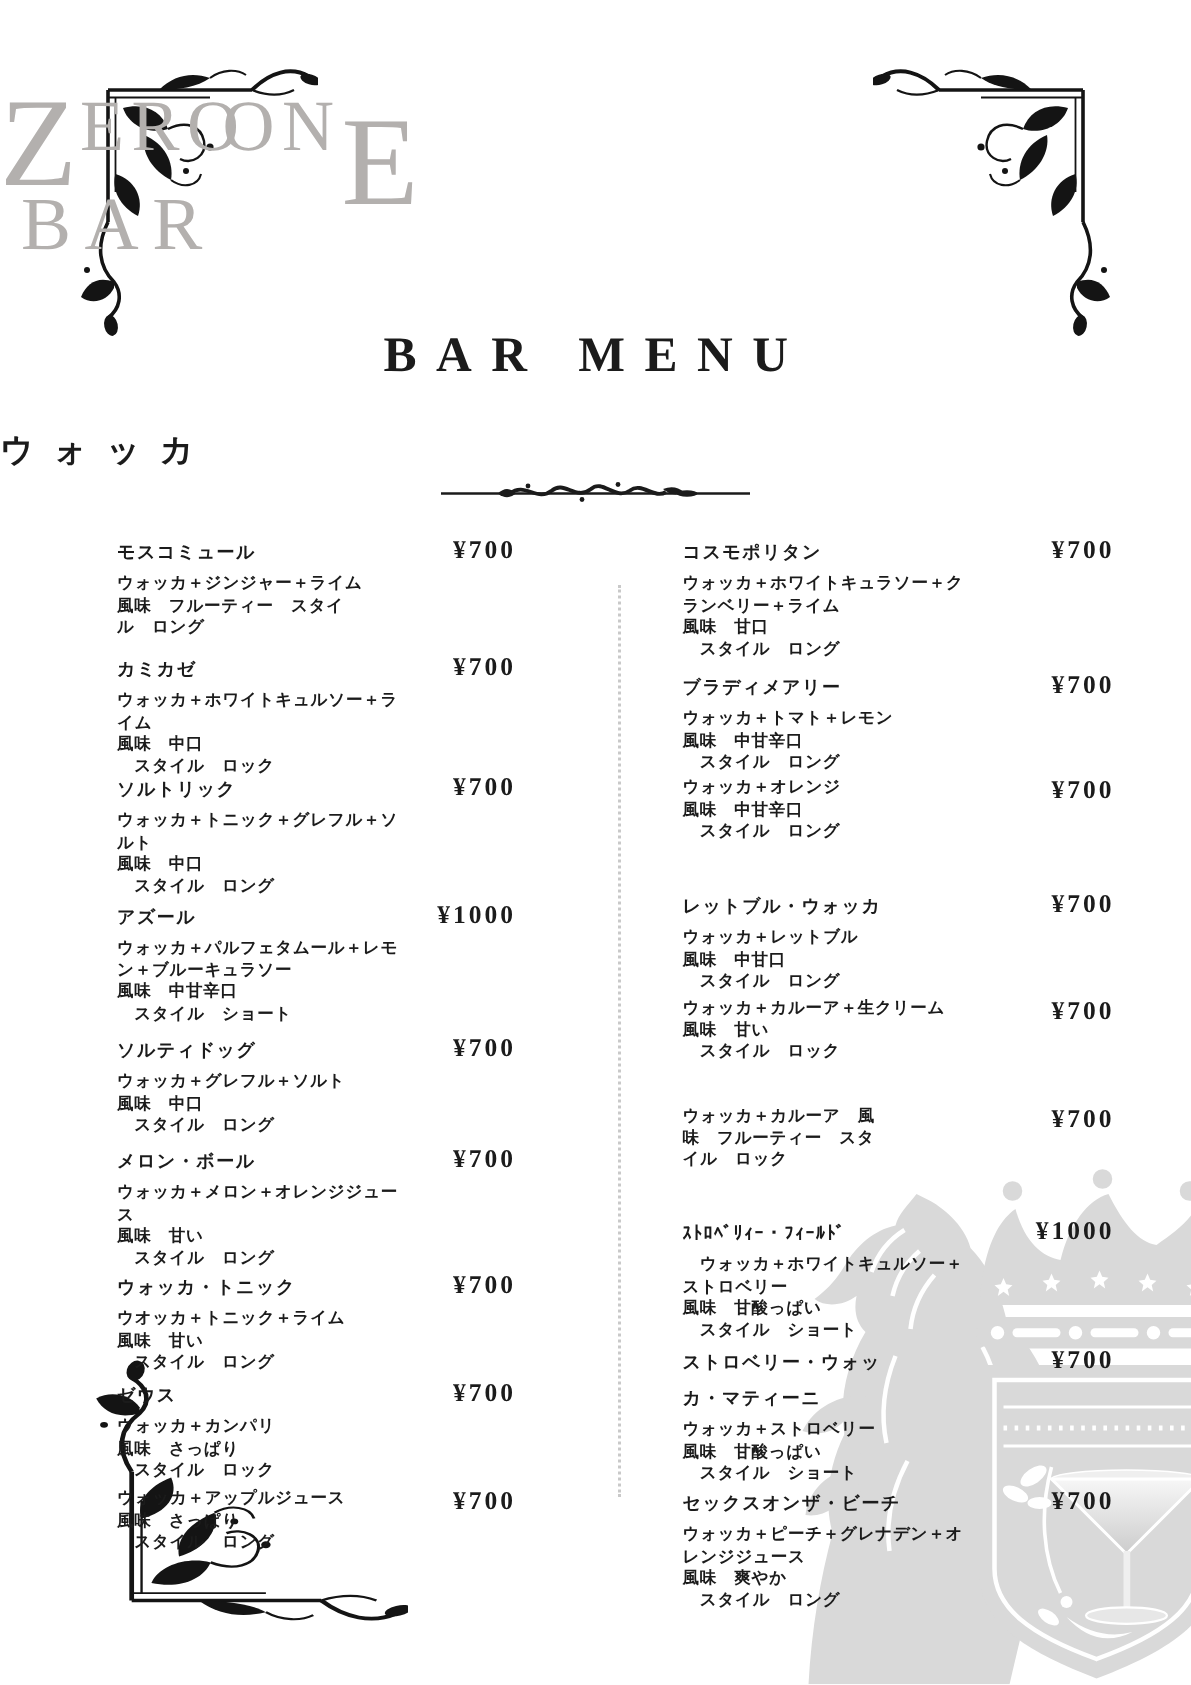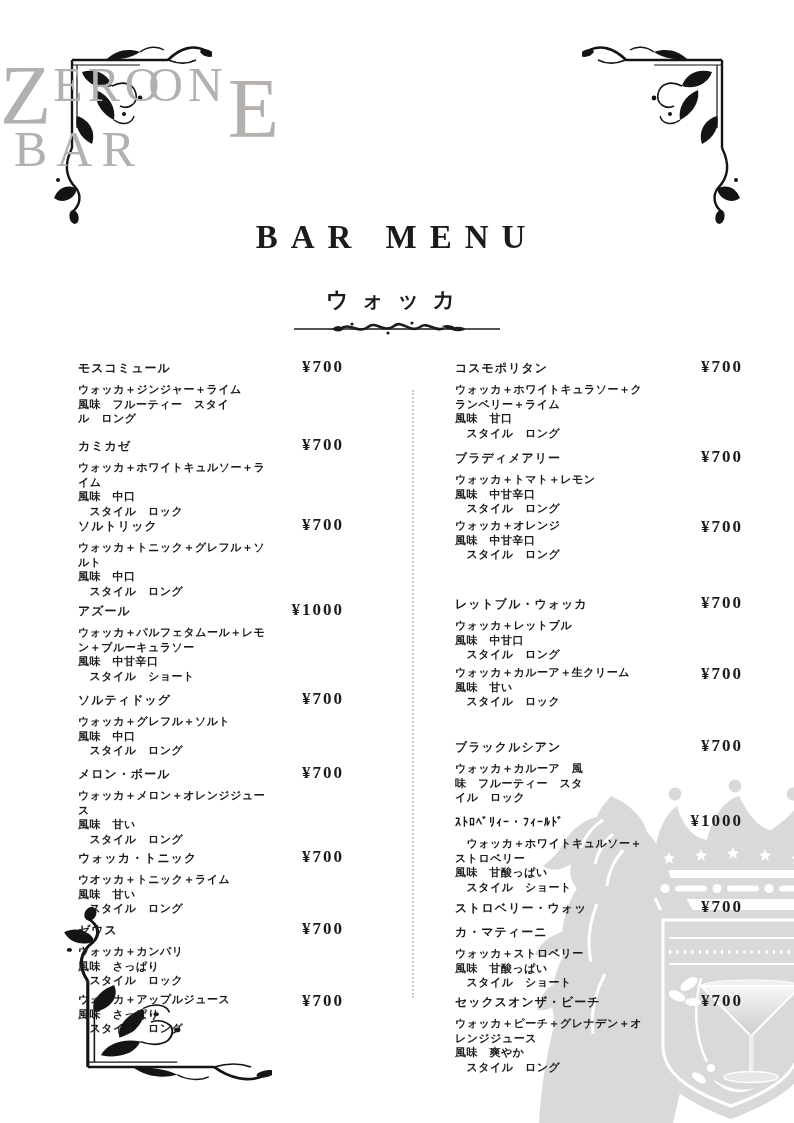--- a/index.html
+++ b/index.html
@@ -16,21 +16,21 @@
   .logo{position:absolute;top:54px;left:0;right:0;text-align:left;color:#b3b0ae;z-index:1;}
   .logo-row{line-height:1;}
   .logo .lg{font-size:84px;vertical-align:top;letter-spacing:2px;}
   .logo .md{font-size:48px;vertical-align:top;position:relative;top:7px;letter-spacing:5px;}
   .logo .o-overlap{margin-left:-16px;}
   .logo .e-down{position:relative;top:13px;margin-left:0px;}
   .logo-bar{font-size:50px;line-height:1;letter-spacing:9px;margin-top:-14px;text-indent:14px;}
   
   .menu-title{position:absolute;top:219px;left:0;right:0;text-align:center;
     font-size:33px;font-weight:600;letter-spacing:13px;z-index:1;}
-  .section-title{position:absolute;top:285px;left:0;right:0;text-align:center;
+  .section-title{position:absolute;top:285px;left:0;right:0;
     font-size:22px;font-weight:600;letter-spacing:13px;z-index:1;}
   .divider{position:absolute;left:292px;top:318px;z-index:1;}
   
   .col-divider{position:absolute;left:412px;top:390px;height:608px;width:0;
     border-left:2px dotted #c9c9c9;z-index:1;}
   
   .col{position:absolute;top:0;height:1123px;z-index:2;}
   .col.left{left:78px;width:266px;}
   .col.right{left:455px;width:288px;}
   .item{position:absolute;left:0;right:0;}
@@ -268,21 +268,20 @@
 風味　中甘口
 　スタイル　ロング</div>
       </div>
       <div class="item" style="top: 663px;">
         <div class="item-price">¥700</div>
         <div class="item-desc">ウォッカ＋カルーア＋生クリーム
 風味　甘い
 　スタイル　ロック</div>
       </div>
       <div class="item" style="top: 735px;">
-        <div class="item-name">ブラックルシアン</div>
         <div class="item-price">¥700</div>
         <div class="item-desc">ウォッカ＋カルーア　風
 味　フルーティー　スタ
 イル　ロック</div>
       </div>
       <div class="item" style="top: 810px;">
         <div class="item-name">ｽﾄﾛﾍﾞﾘｨｰ・ﾌｨｰﾙﾄﾞ</div>
         <div class="item-price">¥1000</div>
         <div class="item-desc">　ウォッカ＋ホワイトキュルソー＋
 ストロベリー

